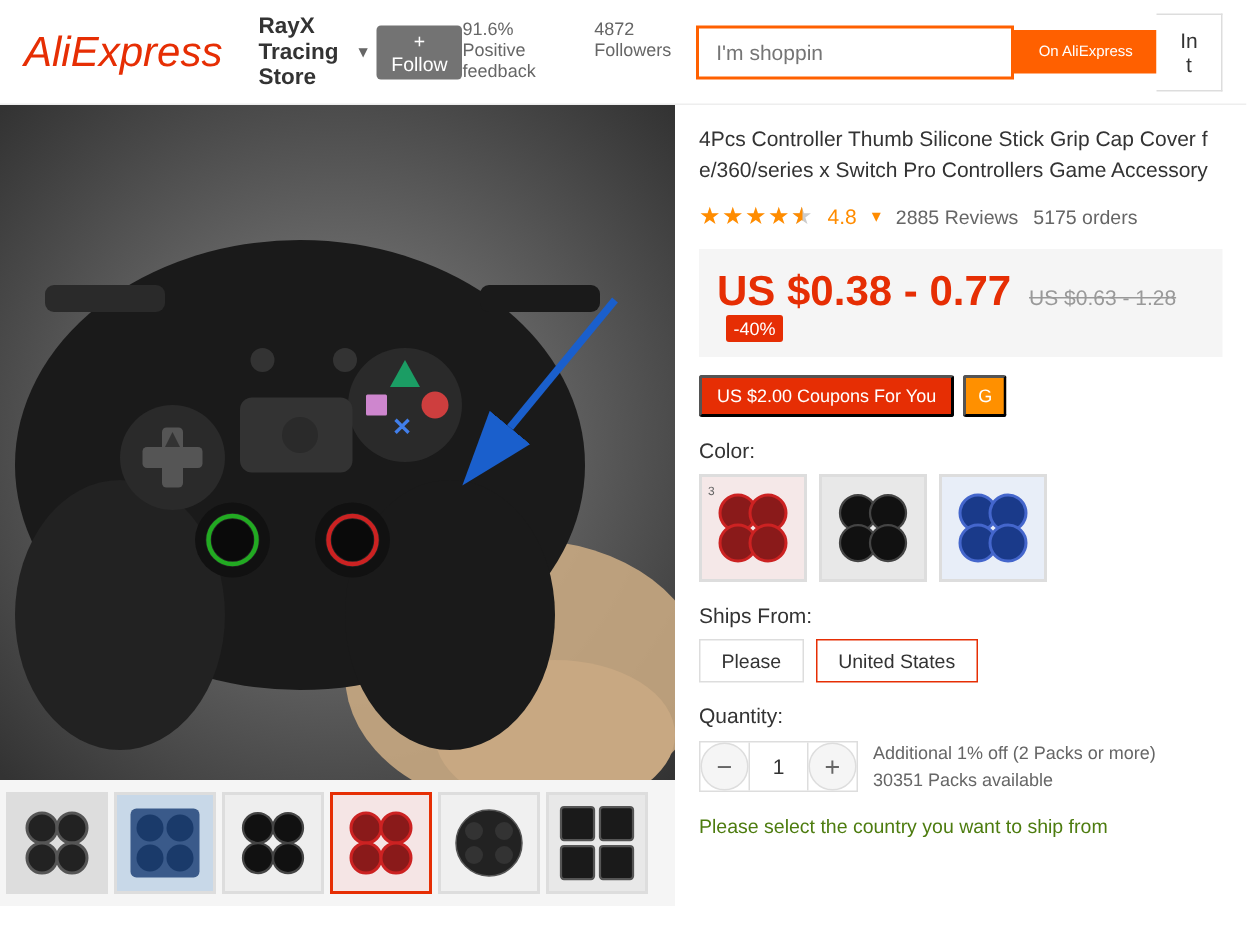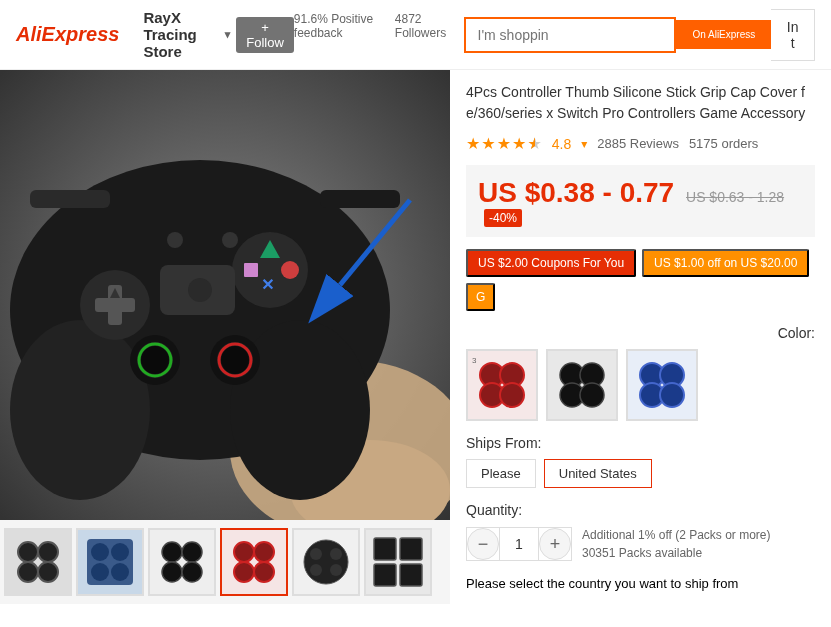--- a/index.html
+++ b/index.html
@@ -1,20 +1,20 @@
 <!DOCTYPE html>
 <html><head>
   <meta charset="utf-8">
   <style>
     * { margin: 0; padding: 0; box-sizing: border-box; }
     body { font-family: Arial, sans-serif; font-size: 14px; color: #333; background: #fff; width: 831px; overflow-x: hidden; }
 
     
     .header { display: flex; align-items: center; padding: 8px 16px; border-bottom: 1px solid #eee; height: 70px; gap: 16px; }
-    .logo { color: #e62e04; font-size: 20px; font-weight: bold; font-style: italic; flex-shrink: 0; }
+    .logo { color: #e62e04; font-size: 28px; font-weight: normal; font-style: italic; flex-shrink: 0; }
     .store-info { display: flex; flex-direction: row; margin-left: 8px; }
     .store-name { font-size: 15px; font-weight: bold; color: #333; display: flex; align-items: center; gap: 6px; }
     .store-name .dropdown-arrow { font-size: 11px; color: #666; }
     .follow-btn { background: #737373; color: #fff; border: none; border-radius: 3px; padding: 3px 10px; font-size: 13px; cursor: pointer; display: flex; align-items: center; gap: 4px; }
     .store-meta { font-size: 12px; color: #666; margin-top: 3px; display: flex; gap: 16px; }
     .search-area { margin-left: auto; display: flex; align-items: center; gap: 0; }
     .search-input { border: 2px solid #ff6000; padding: 8px 12px; font-size: 14px; width: 220px; outline: none; }
     .search-btn { background: #ff6000; color: #fff; border: none; padding: 9px 16px; font-size: 10px; cursor: pointer; white-space: nowrap; }
     .in-btn { background: #fff; color: #333; border: 1px solid #ddd; border-left: none; padding: 9px 12px; font-size: 14px; cursor: pointer; }
 
@@ -62,21 +62,21 @@
     .ship-option.selected { border-color: #e62e04; color: #333; }
 
     
     .quantity-row { display: flex; align-items: center; gap: 10px; margin-bottom: 14px; }
     .qty-control { display: flex; align-items: center; border: 1px solid #ddd; }
     .qty-btn { width: 32px; height: 32px; background: #f5f5f5; border: none; font-size: 18px; cursor: pointer; display: flex; align-items: center; justify-content: center; color: #666; border-radius: 50%; }
     .qty-val { width: 40px; text-align: center; font-size: 14px; border-left: 1px solid #ddd; border-right: 1px solid #ddd; height: 32px; line-height: 32px; }
     .qty-info { font-size: 12px; color: #666; line-height: 1.5; }
 
     
-    .notice { font-size: 13px; color: #000000; margin-top: 4px; }
+    .notice { font-size: 13px; color: #4d7c0f; margin-top: 4px; }
   </style>
 </head>
 <body>
 
 <div class="header">
   <div class="logo">AliExpress</div>
   <div class="store-info">
     <div class="store-name">
       <span>RayX Tracing Store</span>
       <span class="dropdown-arrow">▾</span>
@@ -257,25 +257,24 @@
     </div>
 
     <div class="price-section">
       <span class="price-main">US $0.38 - 0.77</span>
       <span class="price-orig">US $0.63 - 1.28</span>
       <span class="discount-badge">-40%</span>
     </div>
 
     <div class="coupons-row">
       <button class="coupon-red">US $2.00 Coupons For You</button>
-      <button class="coupon-orange">US $1.00 off on US $20.00</button>
       <button class="coupon-more">G</button>
     </div>
 
-    <div style="margin-bottom:12px;text-align:right;">
+    <div style="margin-bottom:12px;">
       <div class="section-label">Color:</div>
       <div class="color-options">
         <div class="color-swatch">
           <svg width="68" height="68" viewBox="0 0 68 68">
             <rect width="68" height="68" fill="#f5e8e8"></rect>
             <circle cx="24" cy="24" r="12" fill="#8a1a1a" stroke="#cc2222" stroke-width="2"></circle>
             <circle cx="44" cy="24" r="12" fill="#8a1a1a" stroke="#cc2222" stroke-width="2"></circle>
             <circle cx="24" cy="44" r="12" fill="#8a1a1a" stroke="#cc2222" stroke-width="2"></circle>
             <circle cx="44" cy="44" r="12" fill="#8a1a1a" stroke="#cc2222" stroke-width="2"></circle>
             <text x="4" y="12" fill="#666" font-size="8">3</text>

